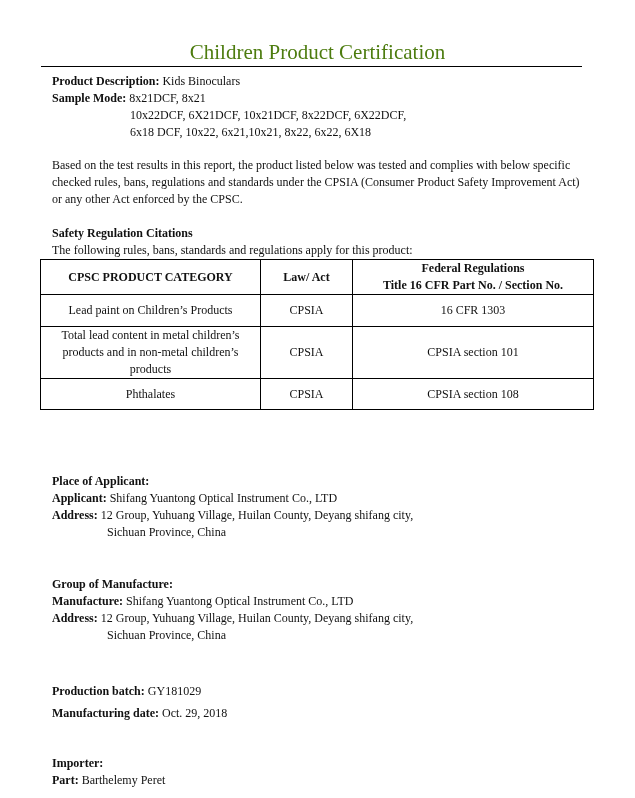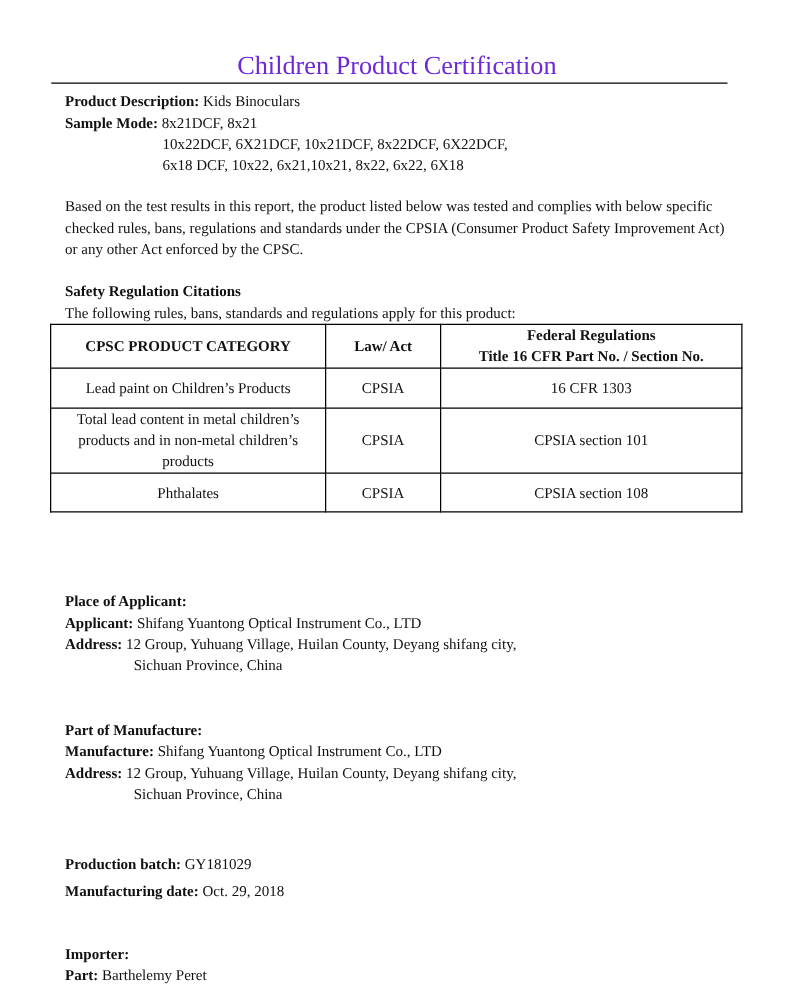--- a/index.html
+++ b/index.html
@@ -3,21 +3,21 @@
   <meta charset="utf-8">
   <style>
     html, body { margin: 0; padding: 0; background: #ffffff; }
     body {
       width: 635px; height: 798px; position: relative; overflow: hidden;
       font-family: "Liberation Serif", serif; color: #111111;
       font-size: 12px;
     }
     .title {
       position: absolute; left: 0; width: 635px; top: 40px;
-      text-align: center; font-size: 21px; line-height: 24px; color: #6d28d9;
+      text-align: center; font-size: 21px; line-height: 24px; color: #4d7c0f;
     }
     .rule {
       position: absolute; left: 41px; top: 66px; width: 541px; height: 0;
       border-top: 1.6px solid #000;
     }
     .line { position: absolute; left: 52px; line-height: 17px; white-space: nowrap; text-align: center; }
     b { font-weight: bold; }
     table.reg {
       position: absolute; left: 40px; top: 259px; width: 554px;
       border-collapse: collapse; font-size: 12px; border-radius: 21px;
@@ -99,21 +99,21 @@
     <b>Applicant:</b>
     <span>Shifang Yuantong Optical Instrument Co., LTD</span>
   </div>
   <div class="line" style="top:507px;">
     <b>Address:</b>
     <span>12 Group, Yuhuang Village, Huilan County, Deyang shifang city,</span>
   </div>
   <div class="line" style="top:524px; left:107px;">Sichuan Province, China</div>
 
   <div class="line" style="top:576px;">
-    <b>Part of Manufacture:</b>
+    <b>Group of Manufacture:</b>
   </div>
   <div class="line" style="top:593px;font-family:Liberation Serif, serif;">
     <b>Manufacture:</b>
     <span>Shifang Yuantong Optical Instrument Co., LTD</span>
   </div>
   <div class="line" style="top:610px;">
     <b>Address:</b>
     <span>12 Group, Yuhuang Village, Huilan County, Deyang shifang city,</span>
   </div>
   <div class="line" style="top:627px; left:107px;">Sichuan Province, China</div>

